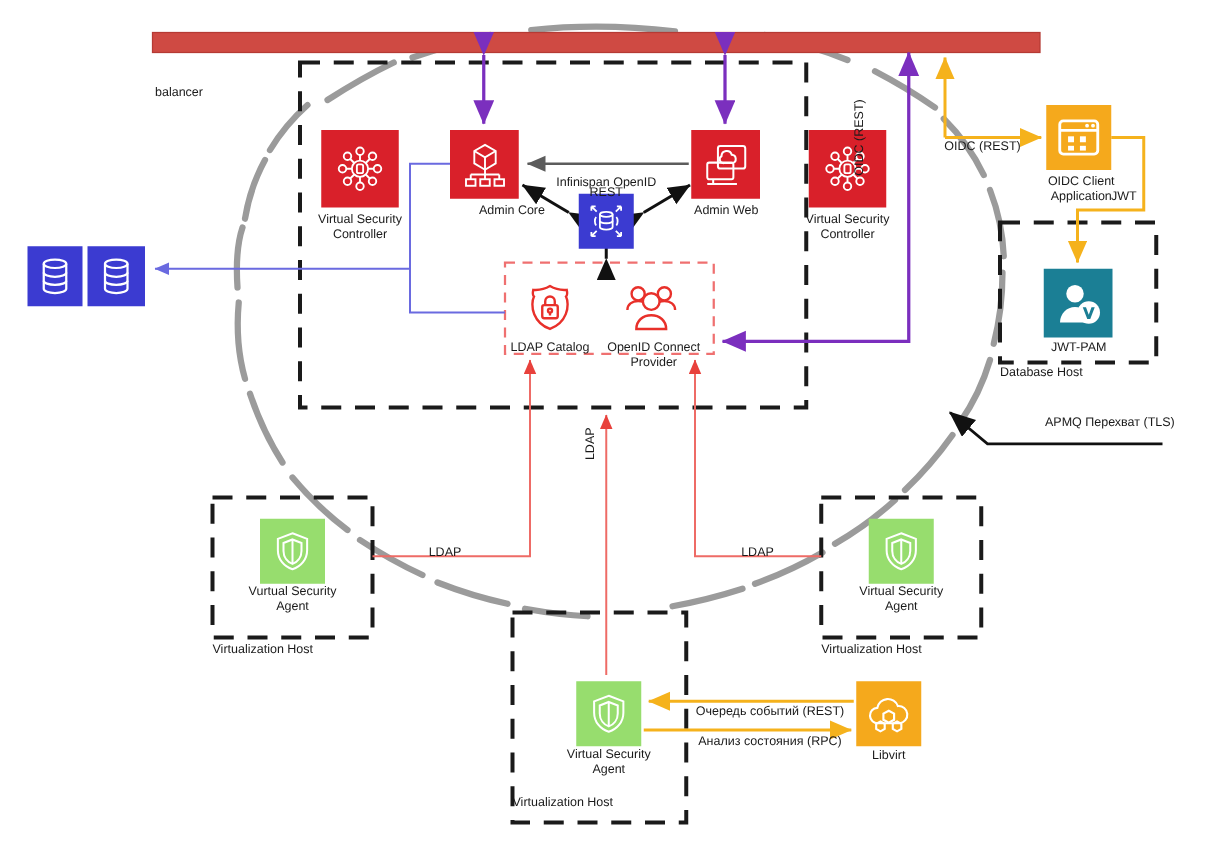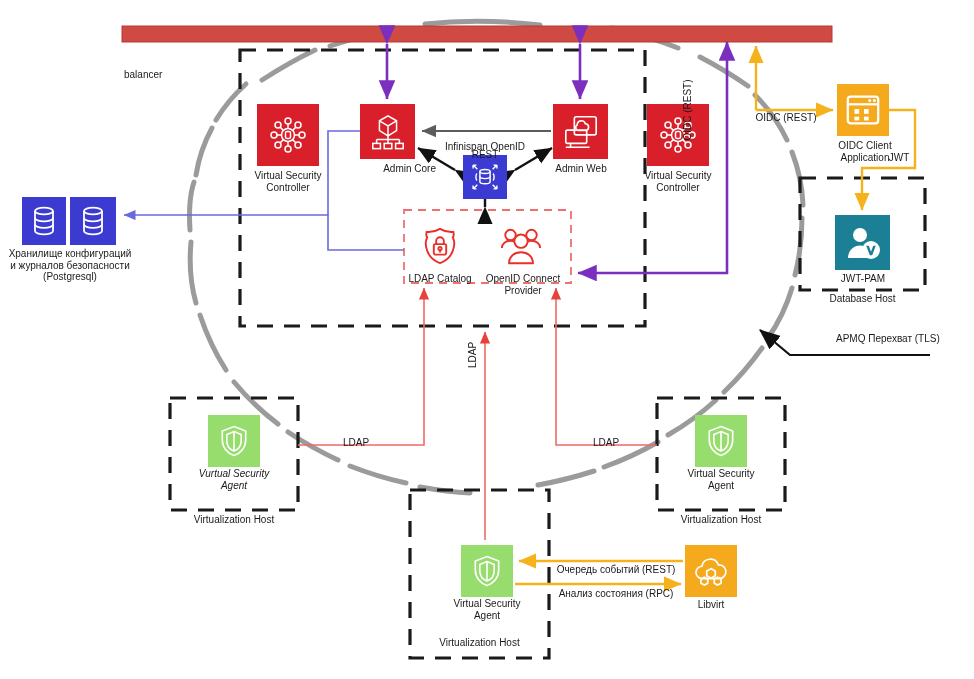--- a/index.html
+++ b/index.html
@@ -2,21 +2,21 @@
 <html><head>
 <meta charset="utf-8">
 <style>
   html,body{margin:0;padding:0;background:#ffffff;}
   body{font-family:"Liberation Sans","DejaVu Sans",sans-serif;}
   #stage{position:relative;width:974px;height:679px;overflow:hidden;background:#fff;}
   #svg-layer{position:absolute;left:0;top:0;width:974px;height:679px;}
   .nodebox{position:absolute;display:flex;align-items:center;justify-content:center;}
   .nodelabel{position:absolute;text-align:center;color:#1a1a1a;font-size:10px;line-height:11.5px;white-space:pre-line;}
   .edgelabel{position:absolute;color:#1a1a1a;font-size:10px;line-height:12px;white-space:pre-line;text-align:center;}
-  .grouplabel{position:absolute;color:#1a1a1a;font-size:10px;line-height:12px;text-align:center;}
+  .grouplabel{position:absolute;color:#1a1a1a;font-size:10px;line-height:12px;text-align:left;}
   .vert{transform-origin:center center;}
   svg.icon{display:block;}
 </style>
 </head>
 <body>
 
 <div id="stage">
 
   <svg id="svg-layer" viewBox="0 0 974 679">
     <defs>
@@ -238,23 +238,20 @@
   </div>
   <div class="nodebox" style="left:70px;top:197px;width:46px;height:48px;background:#3b3bd1;">
     <span>
       <svg class="icon" width="30" height="34" viewBox="0 0 30 34" fill="none" stroke="#fff" stroke-width="1.8">
         <ellipse cx="15" cy="7" rx="9" ry="3.4"></ellipse>
         <path d="M6 7v20c0 1.9 4 3.4 9 3.4s9-1.5 9-3.4V7"></path>
         <path d="M6 14c0 1.9 4 3.4 9 3.4S24 15.9 24 14M6 20.5c0 1.9 4 3.4 9 3.4s9-1.5 9-3.4"></path>
       </svg>
     </span>
   </div>
-  <div class="nodelabel" style="left:2px;top:248px;width:136px;">Хранилище конфигураций
-и журналов безопасности
-(Postgresql)</div>
 
   <div class="nodebox" style="left:837px;top:84px;width:52px;height:52px;background:#f5a91c;">
     <span>
       <svg class="icon" width="38" height="38" viewBox="0 0 40 40" fill="none" stroke="#fff" stroke-width="2.4">
         <rect x="4" y="6" width="32" height="28" rx="3"></rect>
         <path d="M4 14h32"></path>
         <circle cx="27" cy="10" r="1.6" fill="#fff" stroke="none"></circle>
         <circle cx="32" cy="10" r="1.6" fill="#fff" stroke="none"></circle>
         <rect x="11" y="19" width="5" height="5" fill="#fff" stroke="none"></rect>
         <rect x="21" y="19" width="5" height="5" fill="#fff" stroke="none"></rect>
@@ -280,21 +277,21 @@
 
   <div class="nodebox" style="left:208px;top:415px;width:52px;height:52px;background:#97dd6e;">
     <span>
       <svg class="icon" width="36" height="36" viewBox="0 0 40 40" fill="none" stroke="#fff" stroke-width="1.8">
         <path d="M20 4l13 5v10c0 8.2-5.5 14.6-13 17-7.5-2.4-13-8.8-13-17V9z"></path>
         <path d="M20 9.5l8 3.2v7c0 5.6-3.6 9.8-8 11.5-4.4-1.7-8-5.9-8-11.5v-7z"></path>
         <path d="M20 10v21"></path>
       </svg>
     </span>
   </div>
-  <div class="nodelabel" style="left:184px;top:468px;width:100px;font-style:italic;">Vurtual Security
+  <div class="nodelabel" style="left:184px;top:468px;width:100px;">Vurtual Security
 Agent</div>
 
   <div class="nodebox" style="left:695px;top:415px;width:52px;height:52px;background:#97dd6e;">
     <span>
       <svg class="icon" width="36" height="36" viewBox="0 0 40 40" fill="none" stroke="#fff" stroke-width="1.8">
         <path d="M20 4l13 5v10c0 8.2-5.5 14.6-13 17-7.5-2.4-13-8.8-13-17V9z"></path>
         <path d="M20 9.5l8 3.2v7c0 5.6-3.6 9.8-8 11.5-4.4-1.7-8-5.9-8-11.5v-7z"></path>
         <path d="M20 10v21"></path>
       </svg>
     </span>

